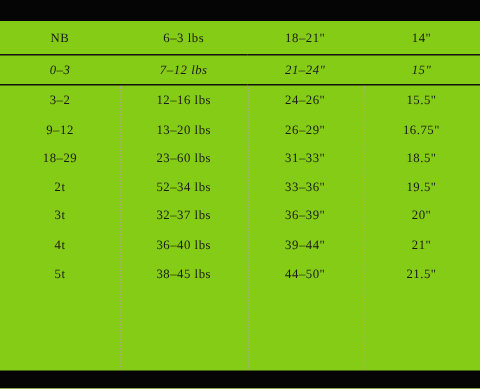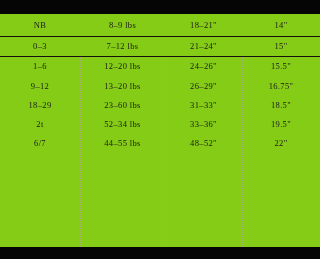--- a/index.html
+++ b/index.html
@@ -61,20 +61,21 @@
     white-space: nowrap;
     font-variant-numeric: oldstyle-nums;
   }
   table.size-chart thead th {
     height: 22px;
     line-height: 22px;
     border-bottom: 1.1px solid #14110f;
   }
   table.size-chart tbody tr.ruled td {
     border-bottom: 1.1px solid #14110f;
+    font-style: italic;
   }
   
   .dots {
     position: absolute;
     top: 43px;
     width: 1px;
     height: 190px;
     border-left: 1px dotted #b9a593;
     opacity: 0.75;
   }
@@ -93,35 +94,35 @@
     <table class="size-chart">
       <colgroup>
         <col class="c1">
           <col class="c2">
           <col class="c3">
           <col class="c4">
       </colgroup>
       <thead>
         <tr>
           <th>NB</th>
-          <th>8–9 lbs</th>
+          <th>6–3 lbs</th>
           <th>18–21"</th>
           <th>14"</th>
         </tr>
       </thead>
       <tbody>
         <tr class="ruled">
           <td>0–3</td>
           <td>7–12 lbs</td>
           <td>21–24"</td>
           <td>15"</td>
         </tr>
         <tr>
-          <td>1–6</td>
-          <td>12–20 lbs</td>
+          <td>3–2</td>
+          <td>12–16 lbs</td>
           <td>24–26"</td>
           <td>15.5"</td>
         </tr>
         <tr>
           <td>9–12</td>
           <td>13–20 lbs</td>
           <td>26–29"</td>
           <td>16.75"</td>
         </tr>
         <tr>
@@ -130,24 +131,36 @@
           <td>31–33"</td>
           <td>18.5"</td>
         </tr>
         <tr>
           <td>2t</td>
           <td>52–34 lbs</td>
           <td>33–36"</td>
           <td>19.5"</td>
         </tr>
         <tr>
-          <td>6/7</td>
-          <td>44–55 lbs</td>
-          <td>48–52"</td>
-          <td>22"</td>
+          <td>3t</td>
+          <td>32–37 lbs</td>
+          <td>36–39"</td>
+          <td>20"</td>
+        </tr>
+        <tr>
+          <td>4t</td>
+          <td>36–40 lbs</td>
+          <td>39–44"</td>
+          <td>21"</td>
+        </tr>
+        <tr>
+          <td>5t</td>
+          <td>38–45 lbs</td>
+          <td>44–50"</td>
+          <td>21.5"</td>
         </tr>
       </tbody>
     </table>
 
     <div class="dots d1"></div>
     <div class="dots d2"></div>
     <div class="dots d3"></div>
   </div>
 
   <div class="bar-bottom"></div>

